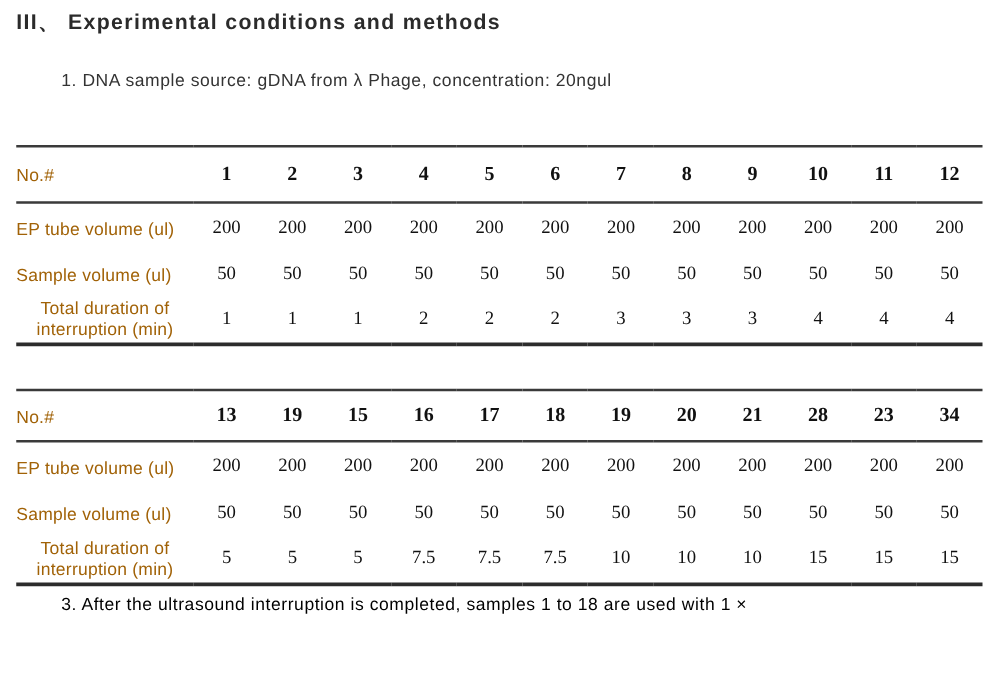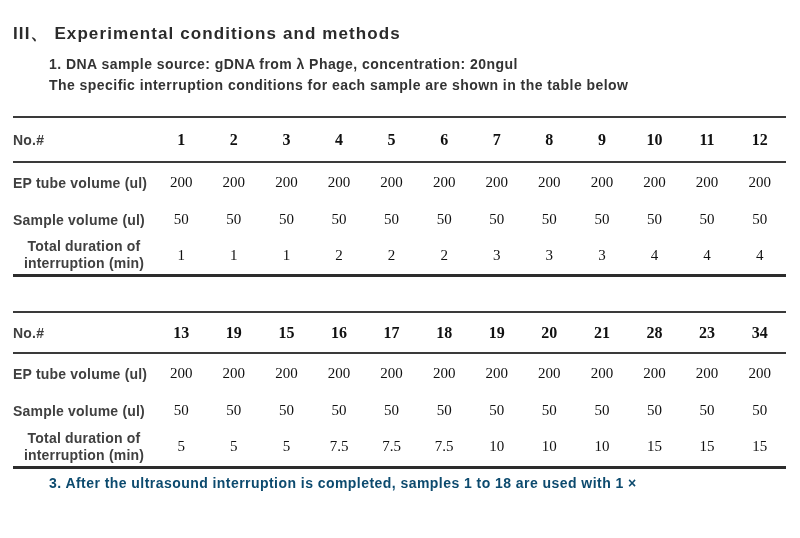--- a/index.html
+++ b/index.html
@@ -1,45 +1,45 @@
 <!DOCTYPE html>
 <html><head>
 <meta charset="utf-8">
 <style>
   html,body { margin:0; padding:0; background:#ffffff; }
   .page {
     position:relative; width:800px; height:538px; background:#ffffff;
     font-family:"Liberation Sans", sans-serif; color:#262626; overflow:hidden;
   }
   .heading {
-    position:absolute; left:13px; top:22px;
+    position:absolute; left:13px; top:6px;
     font-size:17px; font-weight:bold; letter-spacing:1.1px; color:#2b2b2b;
     white-space:pre;
   }
   .notes {
     position:absolute; left:49px; top:54px;
     font-size:14px; letter-spacing:0.45px; line-height:20.5px; color:#333333;
   }
-  .notes .line, .footer .line { white-space:pre;font-weight:bold; }
+  .notes .line, .footer .line { white-space:pre; }
   .footer {
     position:absolute; left:49px; top:474px;
-    font-size:14px; letter-spacing:0.45px; line-height:19.8px; color:#0c4a6e;
+    font-size:14px; letter-spacing:0.45px; line-height:19.8px; color:#000000;
   }
   table.cond {
     position:absolute; left:13px; width:773px;
     border-collapse:collapse; table-layout:fixed;
     border-top:2px solid #3a3a3a;
     border-bottom:3px solid #2c2c2c;
   }
   #table1 { top:116px; }
   #table2 { top:311px; }
   tr.head { border-bottom:2px solid #3a3a3a; }
   th.lbl {
-    text-align:left; font-weight:bold; font-size:14px; letter-spacing:0.2px;
-    color:#404040; padding:0; vertical-align:middle;margin-left:44px;
+    text-align:left; font-weight:normal; font-size:14px; letter-spacing:0.2px;
+    color:#a16207; padding:0; vertical-align:middle;margin-left:44px;
   }
   th.lbl .two { line-height:17px; display:block;text-align:center; }
   td.hnum {
     font-family:"Liberation Serif", serif; font-weight:bold; font-size:16px;
     text-align:center; vertical-align:middle; color:#111111; padding:0;
   }
   td.val {
     font-family:"Liberation Serif", serif; font-size:15px;
     text-align:center; vertical-align:middle; color:#111111; padding:0;
   }
@@ -54,21 +54,20 @@
 </style>
 </head>
 <body>
 
 <div class="page">
 
   <div class="heading">III、 Experimental conditions and methods</div>
 
   <div class="notes">
     <div class="line">1. DNA sample source: gDNA from λ Phage, concentration: 20ngul</div>
-    <div class="line">The specific interruption conditions for each sample are shown in the table below</div>
   </div>
 
   <table class="cond" id="table1">
     <colgroup>
       <col style="width:142px">
       <col>
         <col>
         <col>
         <col>
         <col>

